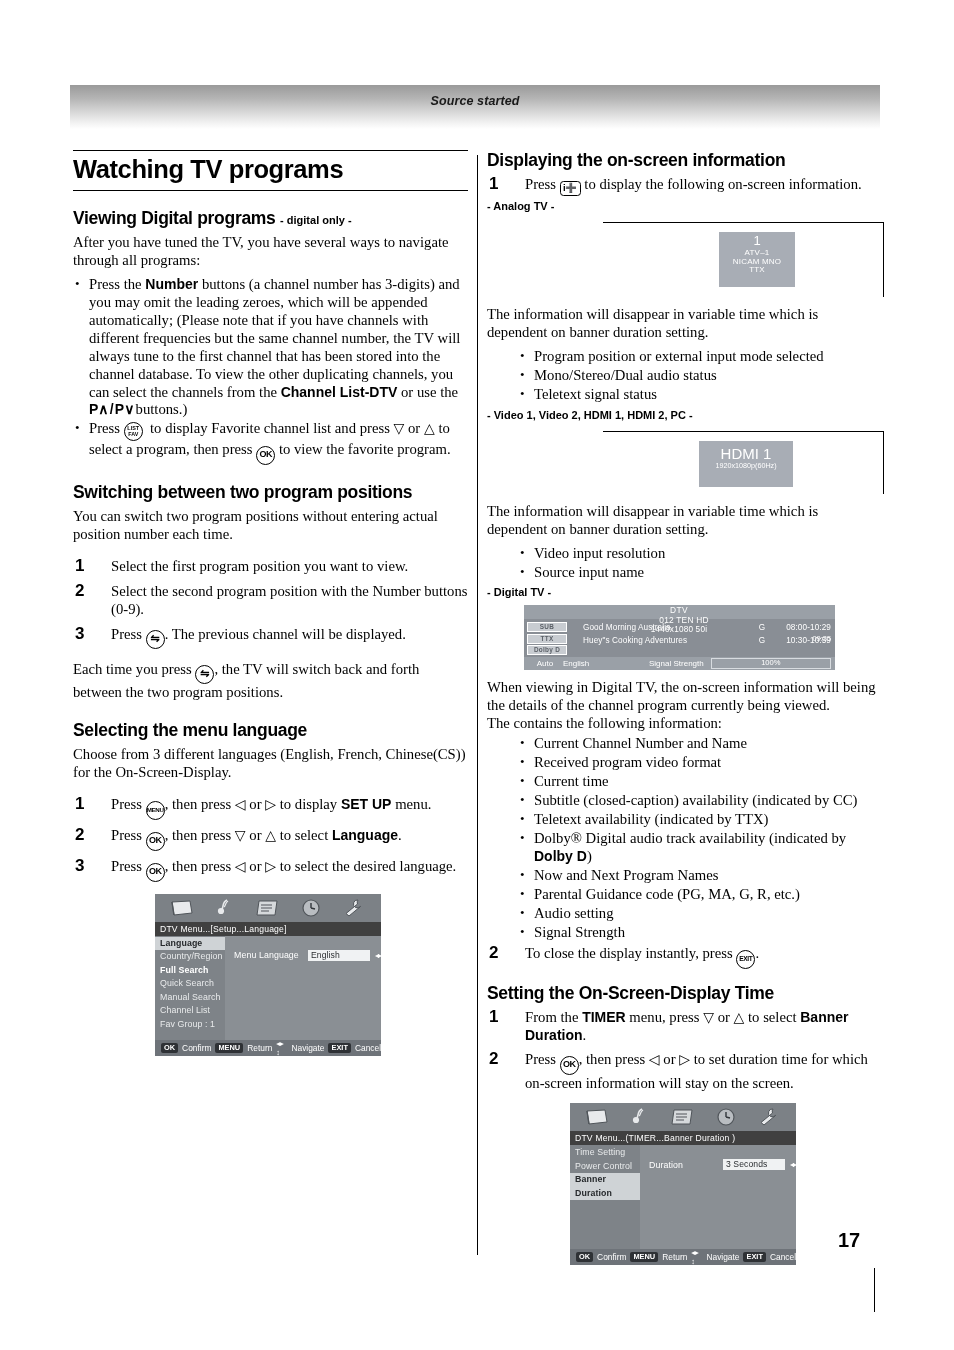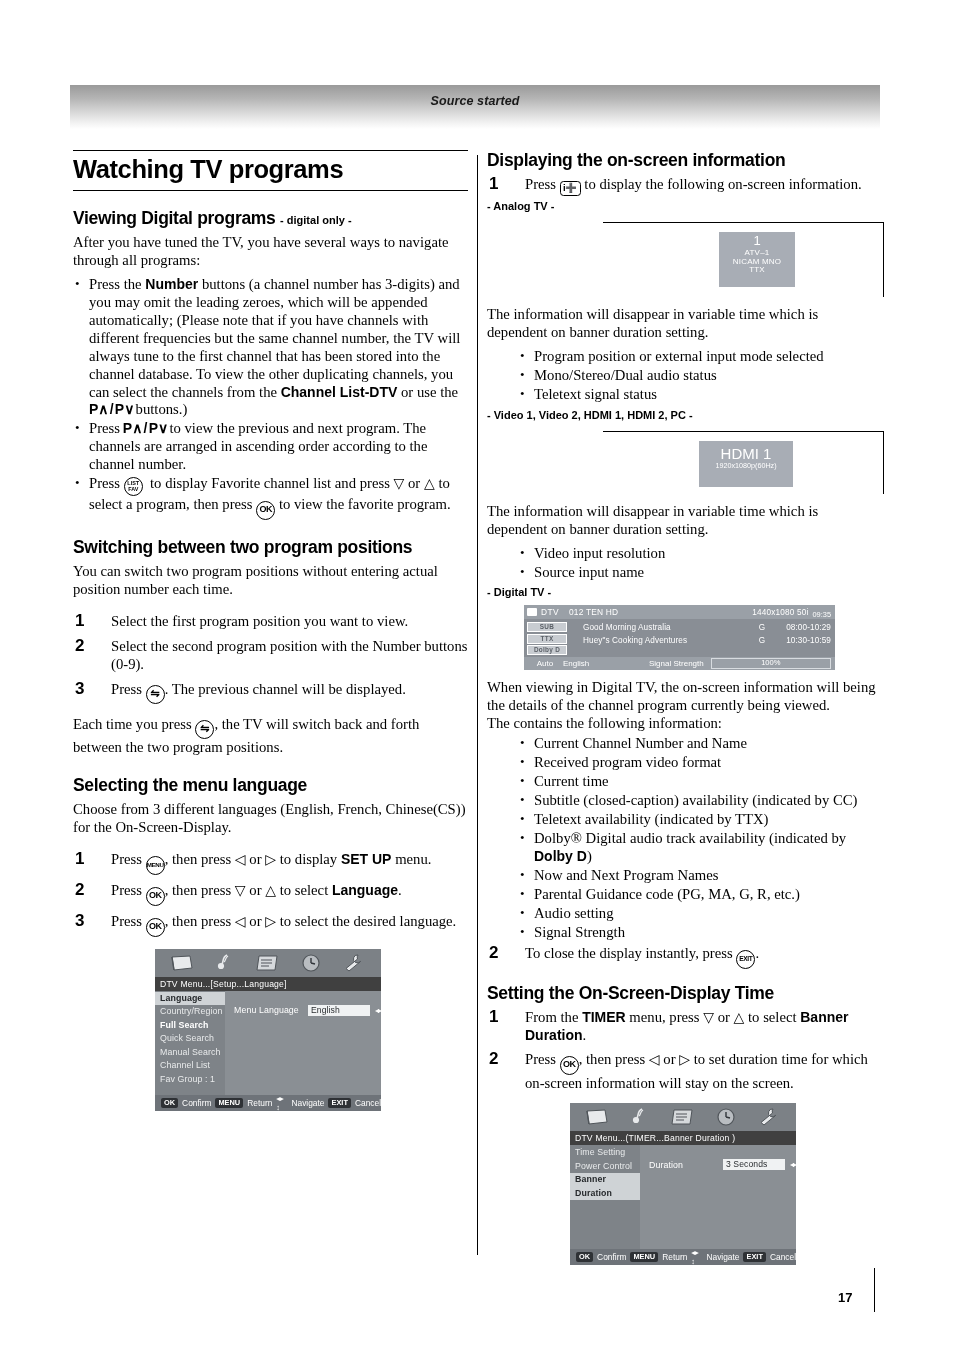--- a/index.html
+++ b/index.html
@@ -222,20 +222,21 @@
     color: #ffffff;
     font-size: 8.2px;
     background: #898e95;
   }
   .dtv-row1 {
     display: flex;
     align-items: center;
     background: #9aa0a7;
     height: 14px;
     padding: 0 4px 0 3px;
+    flex-direction: column;
   }
   .dtv-tvicon {
     width: 10px; height: 8px;
     background: #ffffff;
     border-radius: 1px;
     margin-right: 4px;
   }
   .dtv-label { font-size: 8.4px; letter-spacing: 0.4px; }
   .dtv-chan  { font-size: 8.4px; margin-left: 10px; letter-spacing: 0.2px; }
   .dtv-spacer { flex: 1; }
@@ -408,24 +409,24 @@
     font-size: 7.4px;
     line-height: 10px;
     display: inline-block;
     font-weight: bold;
   }
 
   
   .folio {
     position: absolute;
     left: 838px;
-    top: 1290px;
-    font-family: "Liberation Sans", sans-serif;
-    font-weight: bold;
-    font-size: 13px;
+    top: 1229px;
+    font-family: "Liberation Sans", sans-serif;
+    font-weight: bold;
+    font-size: 20px;
   }
   .folio-rule {
     position: absolute;
     left: 874px;
     top: 1268px;
     width: 1.4px;
     height: 44px;
     background: #000;
   }
 </style>
@@ -444,21 +445,20 @@
 
   <h2 class="sec">
     <span>Viewing Digital programs</span>
     <span class="suffix">- digital only -</span>
   </h2>
 
   <p class="body">After you have tuned the TV, you have several ways to navigate through all programs:</p>
 
   <ul class="dash">
     <li>Press the <b class="sans">Number</b> buttons (a channel number has 3-digits) and you may omit the leading zeroes, which will be appended automatically; (Please note that if you have channels with different frequencies but the same channel number, the TV will always tune to the first channel that has been stored into the channel database. To view the other duplicating channels, you can select the channels from the <b class="sans">Channel List-DTV</b> or use the<span class="pkey"> P∧ / P∨ </span>buttons.)</li>
-    <li>Press<span class="pkey"> P∧ / P∨ </span>to view the previous and next program. The channels are arranged in ascending order according to the channel number.</li>
     <li>Press <span class="key key-round fav">LIST<br>FAV</span>&nbsp; to display Favorite channel list and press <span class="arrow">▽</span> or <span class="arrow">△</span> to select a program, then press <span class="key key-round ok">OK</span> to view the favorite program.</li>
   </ul>
 
   <h2 class="sec">Switching between two program positions</h2>
   <p class="body">You can switch two program positions without entering actual position number each time.</p>
 
   <div style="height:8px"></div>
 
   <div class="step">
     <span class="num">1</span>

